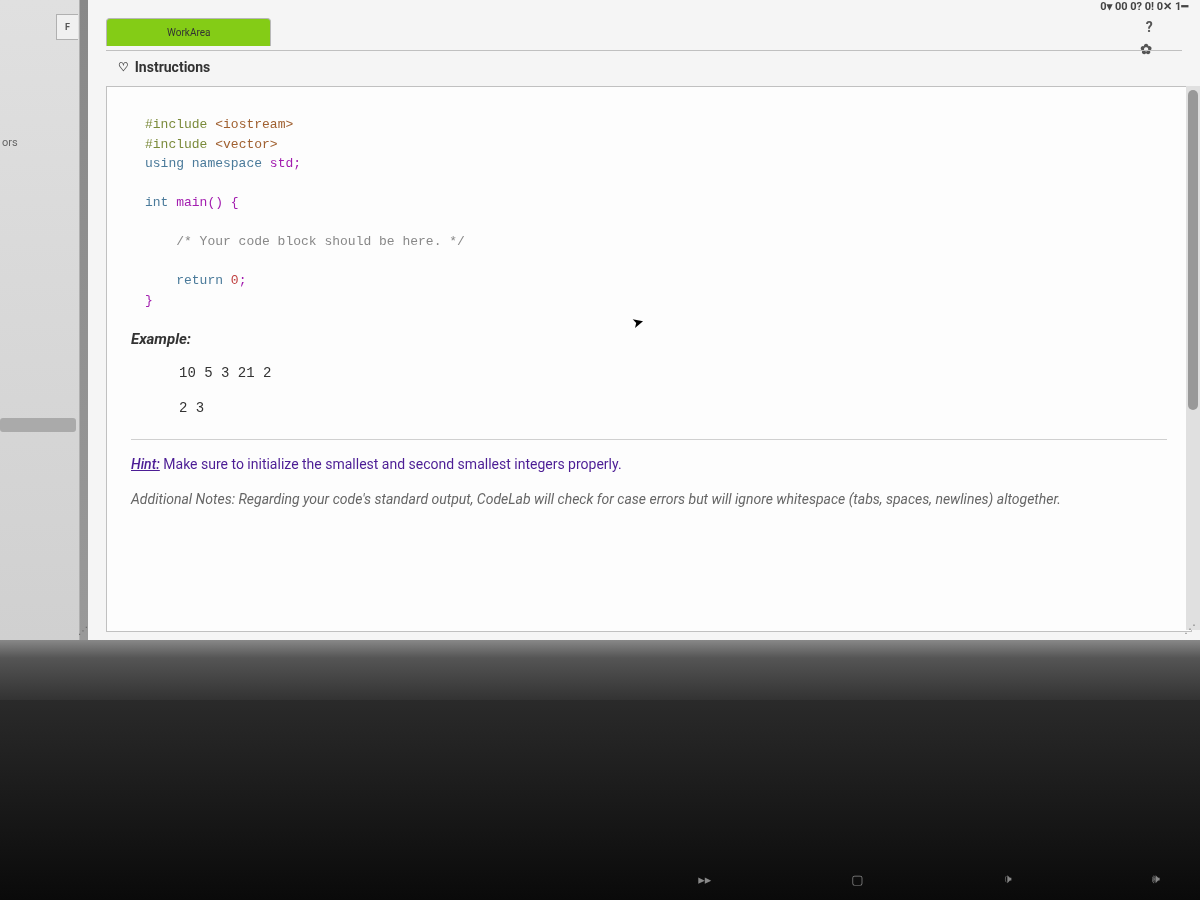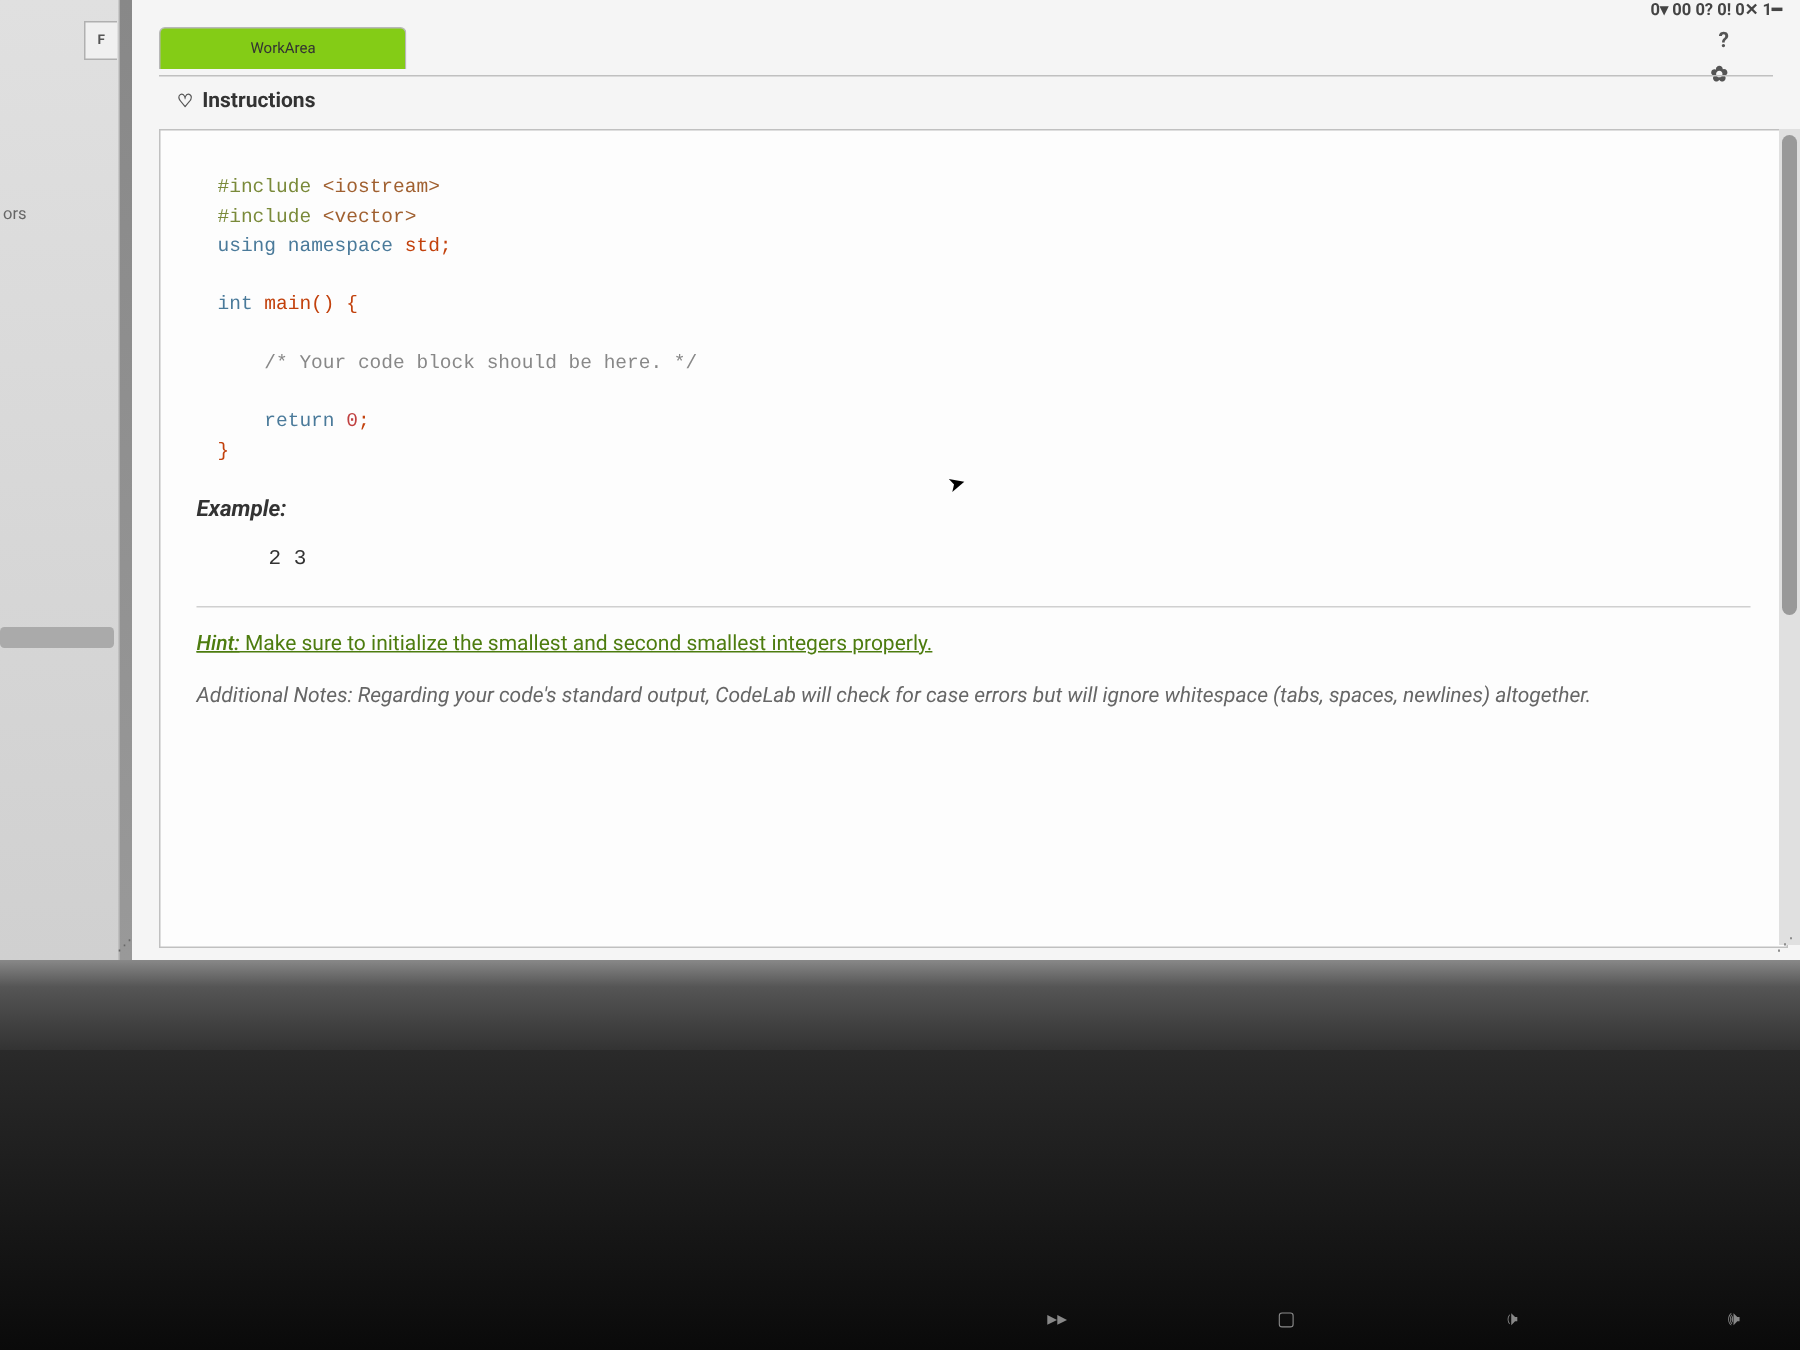--- a/index.html
+++ b/index.html
@@ -171,21 +171,21 @@
       font-size: 13px;
       white-space: pre;
       margin: 10px 0 16px 14px;
       line-height: 1.5;
     }
     .kw-preproc { color: #7a8a3a; }
     .kw-keyword { color: #4a7a9a; }
     .kw-string { color: #a06030; }
     .kw-comment { color: #888; }
     .kw-number { color: #c04040; }
-    .kw-ident { color: #c2410c; margin-top: 37px; }
+    .kw-ident { color: #a21caf; margin-top: 37px; }
     .example-heading {
       font-style: italic;
       font-weight: bold;
       font-size: 15px;
       margin: 18px 0 10px 0;
       color: #333;
     }
     .example-text {
       margin: 10px 0;
       font-size: 14px;
@@ -197,23 +197,22 @@
       margin: 12px 0 14px 48px;
       color: #333;
     }
     .divider-line {
       border: none;
       border-top: 1px solid #d0d0d0;
       margin: 20px 0 14px 0;
     }
     .hint-line {
       font-size: 14px;
-      color: #4d7c0f;
+      color: #4c1d95;
       margin-bottom: 14px;
-      text-decoration: underline;
     }
     .hint-label {
       font-style: italic;
       text-decoration: underline;
       font-weight: 500;
     }
     .notes-line {
       font-size: 14px;
       font-style: italic;
       color: #666;
@@ -322,20 +321,21 @@
 <span class="kw-keyword">using</span><span class="kw-keyword"> namespace</span><span class="kw-ident"> std;</span>
 
 <span class="kw-keyword">int</span><span class="kw-ident"> main() {</span>
 
 <span class="kw-comment">    /* Your code block should be here. */</span>
 
 <span class="kw-keyword">    return</span><span class="kw-number"> 0</span><span class="kw-ident">;</span>
 <span class="kw-ident">}</span></div>
 
       <div class="example-heading">Example:</div>
+      <div class="example-io">10 5 3 21 2</div>
       <div class="example-io">2 3</div>
 
       <hr class="divider-line">
 
       <div class="hint-line">
         <span class="hint-label">Hint:</span><span> Make sure to initialize the smallest and second smallest integers properly.</span>
       </div>
 
       <div class="notes-line">Additional Notes: Regarding your code's standard output, CodeLab will check for case errors but will ignore whitespace (tabs, spaces, newlines) altogether.</div>
 

